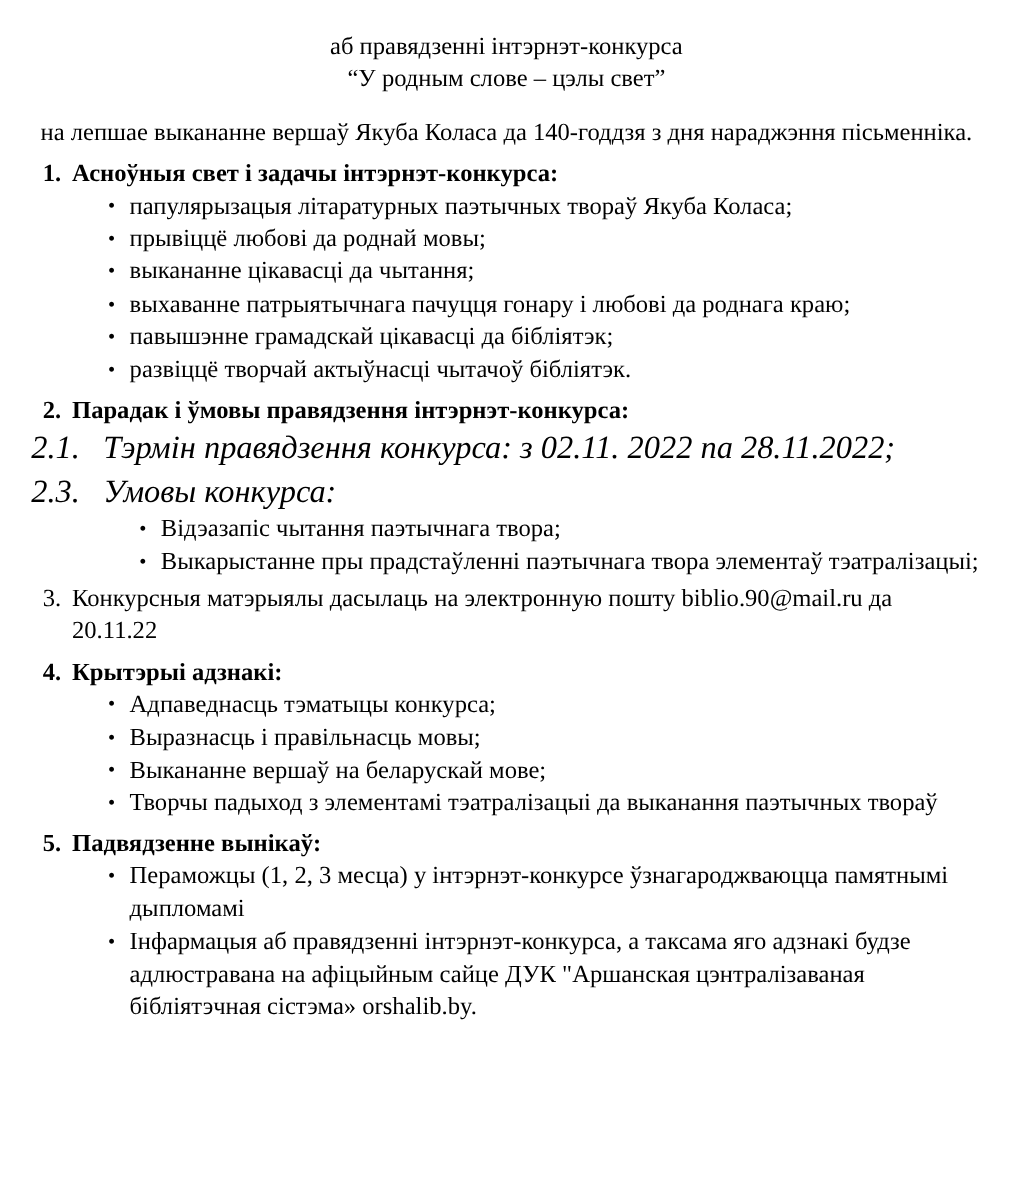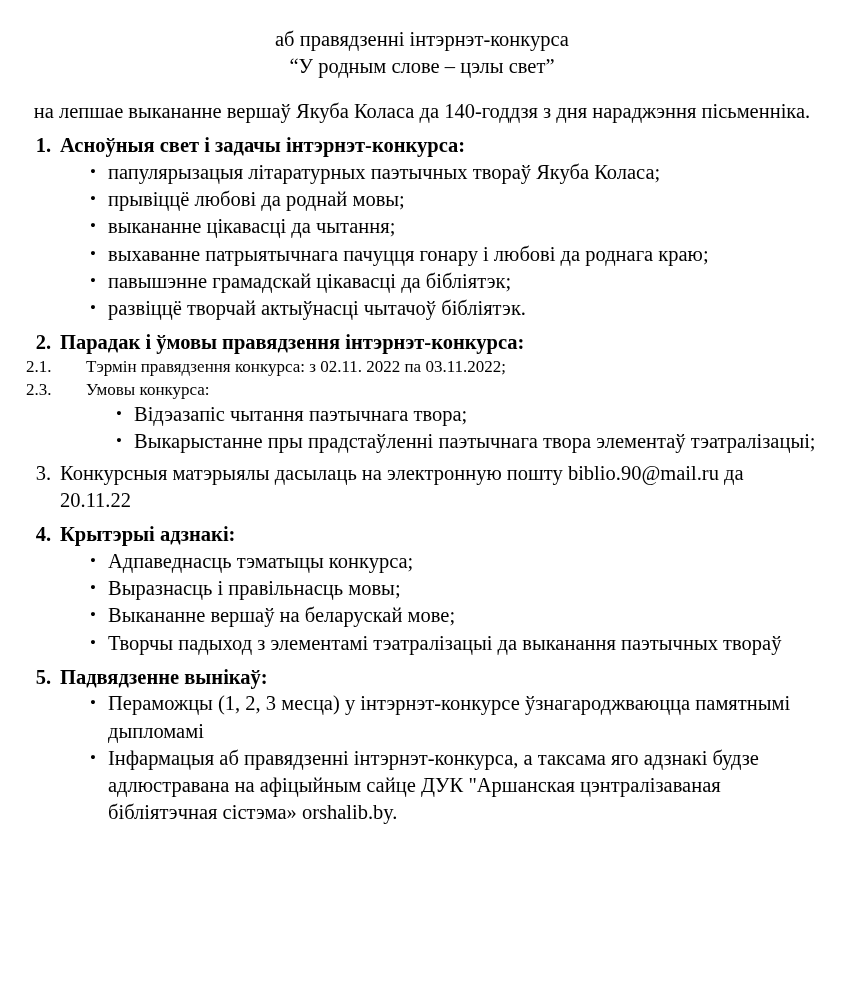--- a/index.html
+++ b/index.html
@@ -87,22 +87,23 @@
     padding-left: 78px;
   }
   ul.bullets li .bul-text {
     flex: 1 1 auto;
   }
 
   
   .subitem {
     display: flex;
     align-items: flex-end;
-    font-size: 17px;
+    font-size: 27px;
     line-height: 1.33;
+    font-style: italic;
   }
   .subitem .snum {
     flex: 0 0 60px;
     width: 60px;
   }
   .subitem .stxt {
     flex: 1 1 auto;
   }
 
   
@@ -169,21 +170,21 @@
   </div>
 
   <div class="section">
     <div class="section-head">
       <span class="num">2.</span>
       <span class="txt">Парадак і ўмовы правядзення інтэрнэт-конкурса:</span>
     </div>
 
     <div class="subitem">
       <span class="snum">2.1.</span>
-      <span class="stxt">Тэрмін правядзення конкурса: з 02.11. 2022 па 03.11.2022;</span>
+      <span class="stxt">Тэрмін правядзення конкурса: з 02.11. 2022 па 28.11.2022;</span>
     </div>
     <div class="subitem">
       <span class="snum">2.3.</span>
       <span class="stxt">Умовы конкурса:</span>
     </div>
 
     <ul class="bullets indent-2">
       <li>
         <span class="bul">•</span>
         <span class="bul-text">Відэазапіс чытання паэтычнага твора;</span>

